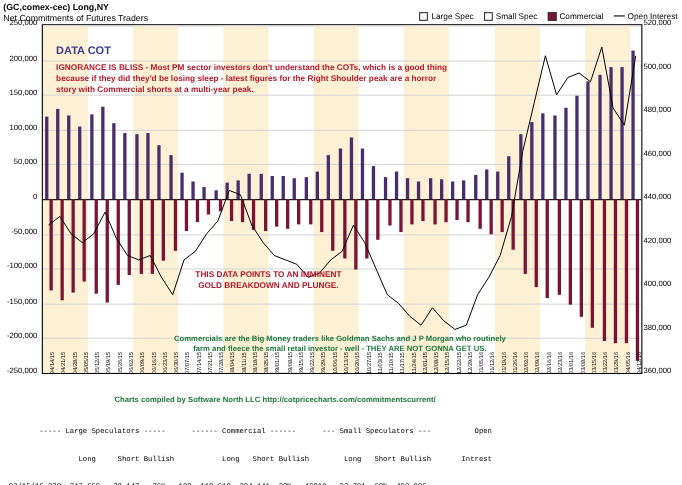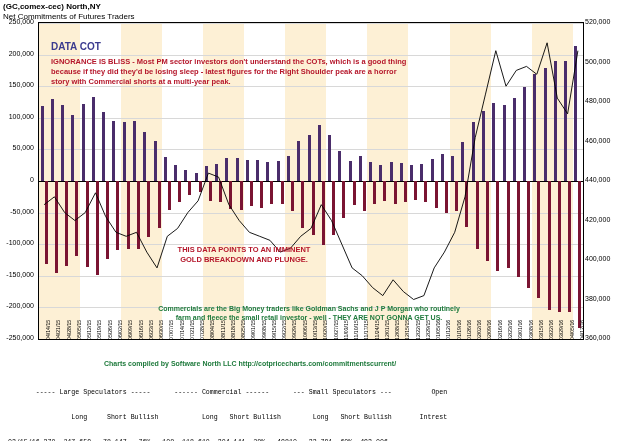--- a/index.html
+++ b/index.html
@@ -50,24 +50,42 @@
   
   .table{position:absolute;left:8px;top:372px;font-family:"Liberation Mono",monospace;font-size:6.6px;color:#000;line-height:8.4px;white-space:pre;}
   .thead{font-family:"Liberation Mono",monospace;font-size:6.6px;line-height:8.4px;white-space:pre;}
 </style>
 </head>
 <body>
 
 <div class="wrap">
 
   <div class="titlebar">
-    <div class="title-line1">(GC,comex-cec) North,NY</div>
+    <div class="title-line1">(GC,comex-cec) Long,NY</div>
     <div class="title-line2">Net Commitments of Futures Traders</div>
   </div>
 
+  <div class="legend">
+    <div class="item">
+      <span class="sw" style="background:#ffffff"></span>
+      <span>Large Spec</span>
+    </div>
+    <div class="item">
+      <span class="sw" style="background:#ffffff"></span>
+      <span>Small Spec</span>
+    </div>
+    <div class="item">
+      <span class="sw" style="background:#7a1432"></span>
+      <span>Commercial</span>
+    </div>
+    <div class="item">
+      <span class="sw open"></span>
+      <span>Open Interest</span>
+    </div>
+  </div>
 
   <div class="plot" id="plot">
     <div class="bands" id="bands">
         <div class="band" style="left: 0px; width: 41.0566px;"></div>
         <div class="band" style="left: 82.1132px; width: 41.0566px;"></div>
         <div class="band" style="left: 164.226px; width: 41.0566px;"></div>
         <div class="band" style="left: 246.34px; width: 41.0566px;"></div>
         <div class="band" style="left: 328.453px; width: 41.0566px;"></div>
         <div class="band" style="left: 410.566px; width: 41.0566px;"></div>
         <div class="band" style="left: 492.679px; width: 41.0566px;"></div>

